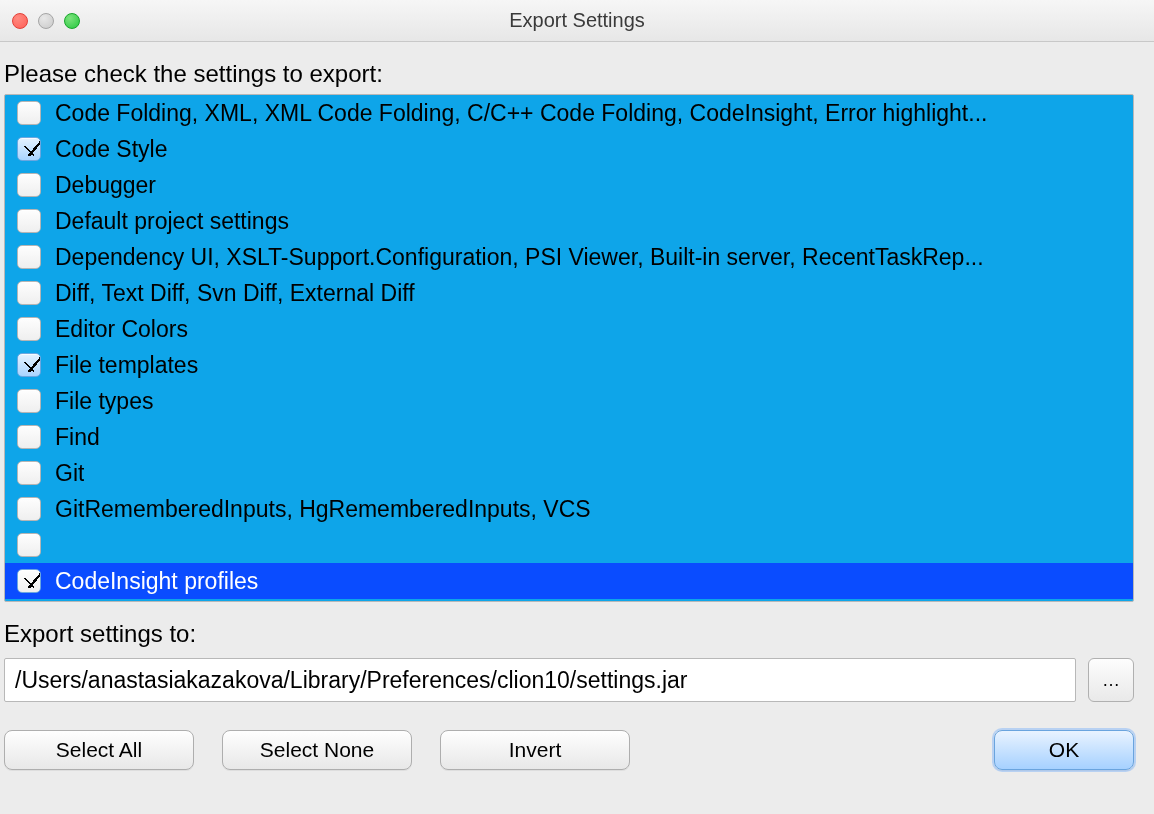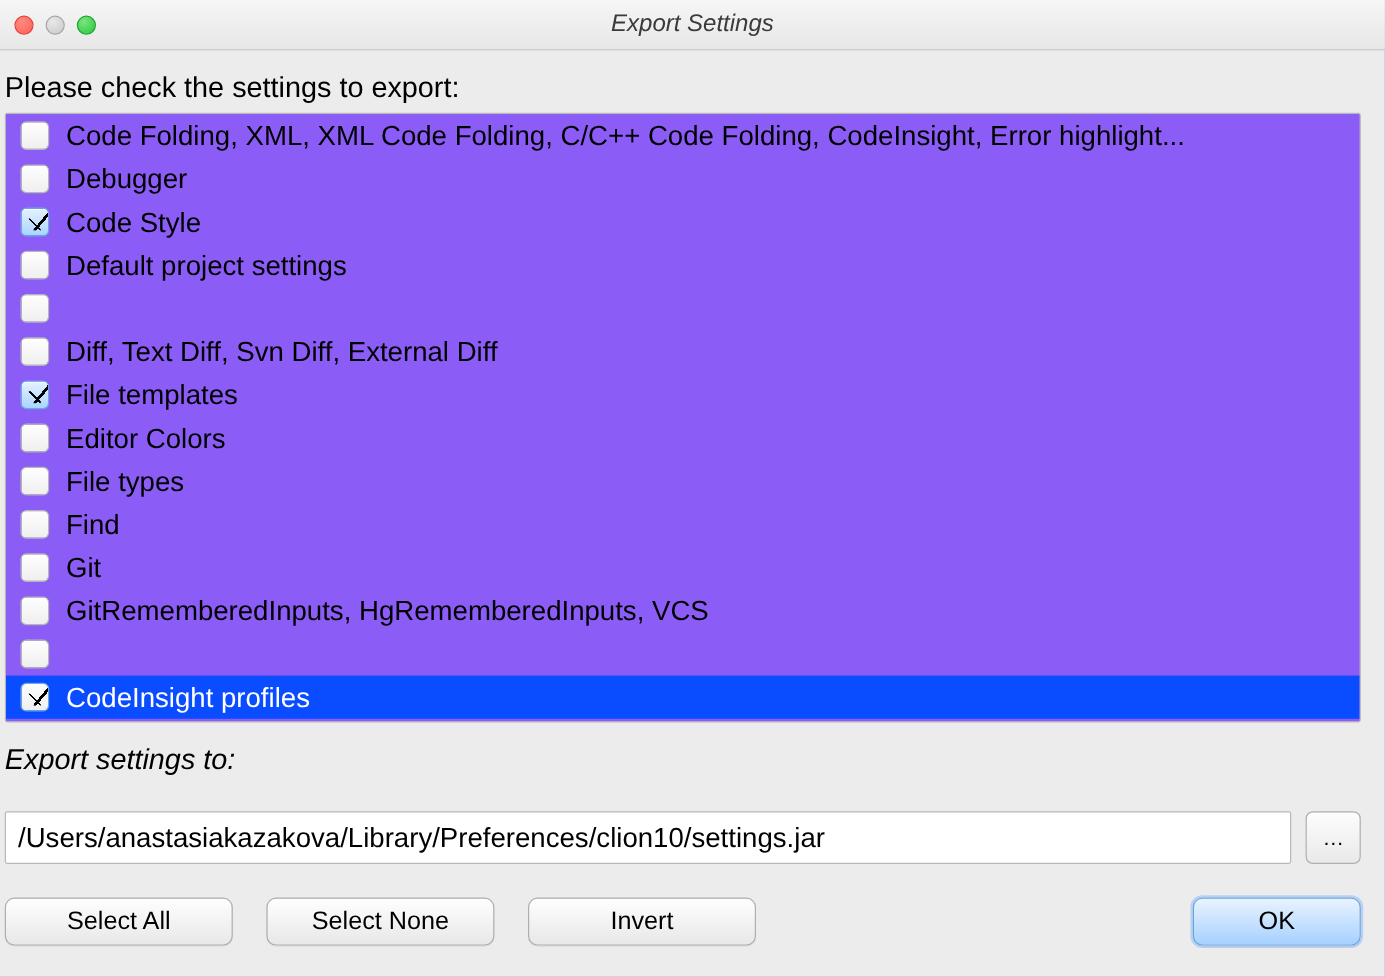--- a/index.html
+++ b/index.html
@@ -35,39 +35,38 @@
   .tl.close   { background: radial-gradient(circle at 35% 30%, #ff8a80, #ff5f57); border-color:#e24038; }
   .tl.min     { background: radial-gradient(circle at 35% 30%, #e8e8e8, #c9c9c9); border-color:#a5a5a5; }
   .tl.zoom    { background: radial-gradient(circle at 35% 30%, #7de37d, #28c840); border-color:#17a52a; }
   .window-title {
     position: absolute;
     left: 0; right: 0;
     text-align: center;
     font-size: 20px;
     color: #3a3a3a;
     pointer-events: none;
-    font-style: italic;
   }
 
   
   .content {
     padding: 12px 20px 20px 4px;
     display: flex;
     flex-direction: column;
     height: calc(814px - 42px);
   }
   .prompt {
     font-size: 24px;
     margin: 6px 0 6px 0;
   }
 
   .listbox {
     flex: 0 0 auto;
     height: 508px;
-    background: #8b5cf6;
+    background: #0ea5e9;
     border: 1px solid #b8b8b8;
     border-radius: 2px;
     overflow: hidden;
   }
   .row {
     display: flex;
     align-items: center;
     height: 36px;
     padding: 0 12px;
     gap: 14px;
@@ -102,22 +101,21 @@
     position: absolute;
     left: 4px; top: 0px;
     width: 18px; height: 20px;
     background:
       linear-gradient(45deg, transparent 46%, #000 46%, #000 56%, transparent 56%) left 2px top 8px / 10px 10px no-repeat,
       linear-gradient(-50deg, transparent 44%, #000 44%, #000 54%, transparent 54%) left 6px top 0px / 16px 18px no-repeat;
   }
 
   .export-label {
     font-size: 24px;
-    margin: 18px 0 28px 0;
-    font-style: italic;
+    margin: 18px 0 10px 0;
   }
   .path-row {
     display: flex;
     align-items: stretch;
     gap: 12px;
   }
   .path-input {
     flex: 1;
     height: 44px;
     border: 1px solid #b8b8b8;
@@ -178,45 +176,46 @@
 <div class="content">
 
   <div class="prompt">Please check the settings to export:</div>
 
   <div class="listbox" id="listbox">
       <div class="row">
         <div class="cb"></div>
         <div class="label">Code Folding, XML, XML Code Folding, C/C++ Code Folding, CodeInsight, Error highlight...</div>
       </div>
       <div class="row">
-        <div class="cb"></div>
-        <div class="label">Debugger</div>
-      </div>
-      <div class="row">
         <div class="cb checked"></div>
         <div class="label">Code Style</div>
       </div>
       <div class="row">
         <div class="cb"></div>
+        <div class="label">Debugger</div>
+      </div>
+      <div class="row">
+        <div class="cb"></div>
         <div class="label">Default project settings</div>
       </div>
       <div class="row">
         <div class="cb"></div>
+        <div class="label">Dependency UI, XSLT-Support.Configuration, PSI Viewer, Built-in server, RecentTaskRep...</div>
       </div>
       <div class="row">
         <div class="cb"></div>
         <div class="label">Diff, Text Diff, Svn Diff, External Diff</div>
+      </div>
+      <div class="row">
+        <div class="cb"></div>
+        <div class="label">Editor Colors</div>
       </div>
       <div class="row">
         <div class="cb checked"></div>
         <div class="label">File templates</div>
-      </div>
-      <div class="row">
-        <div class="cb"></div>
-        <div class="label">Editor Colors</div>
       </div>
       <div class="row">
         <div class="cb"></div>
         <div class="label">File types</div>
       </div>
       <div class="row">
         <div class="cb"></div>
         <div class="label">Find</div>
       </div>
       <div class="row">

